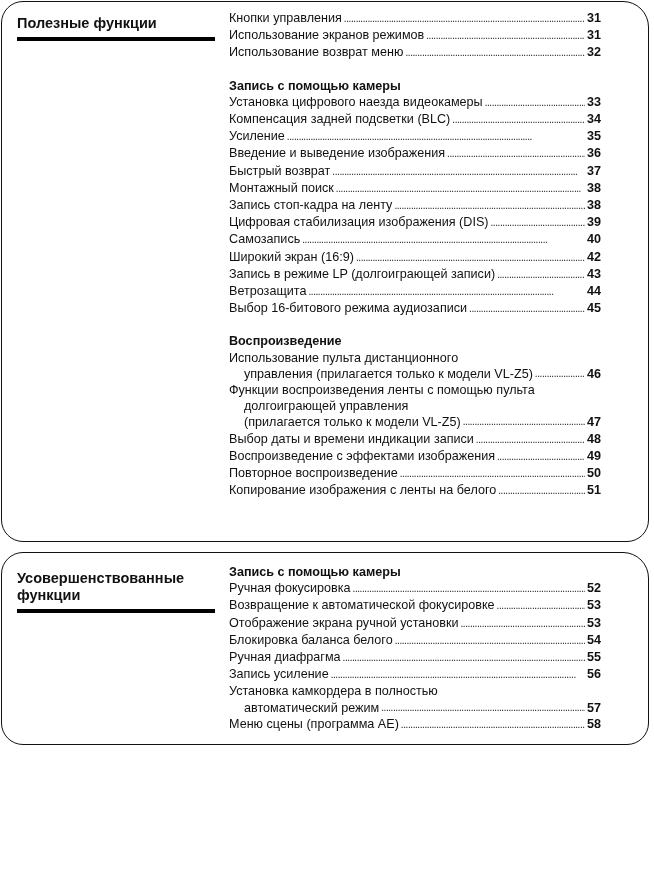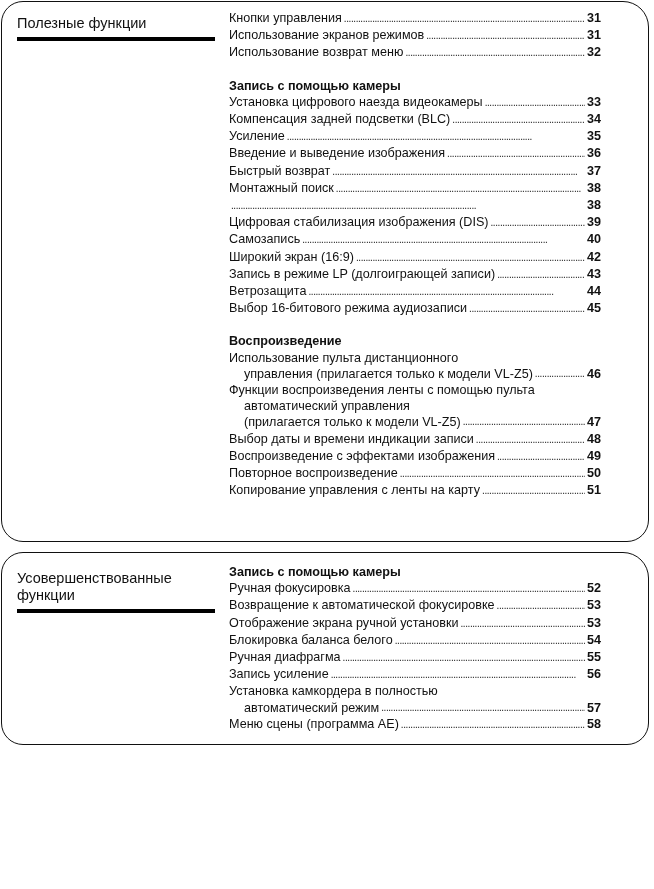--- a/index.html
+++ b/index.html
@@ -3,21 +3,21 @@
 <meta charset="utf-8">
 <style>
   html, body { margin: 0; padding: 0; background: #ffffff; }
   body { width: 654px; height: 889px; position: relative; overflow: hidden;
          font-family: "Liberation Sans", sans-serif; color: #111; }
   .box { position: absolute; left: 1px; width: 648px; border: 1.5px solid #111;
          border-radius: 22px 26px 22px 22px; box-sizing: border-box; }
   .box1 { top: 1px; height: 541px; }
   .box2 { top: 552px; height: 193px; }
   .left { position: absolute; left: 17px; width: 198px; }
-  .heading { font-weight: normal; font-size: 14.5px; line-height: 17px; }
+  .heading { font-weight: bold; font-size: 14.5px; line-height: 17px; }
   .bar { height: 4px; background: #000; margin-top: 5px; }
   .right { position: absolute; left: 229px; width: 372px; font-size: 12.6px; line-height: 16.2px; }
   .row { display: flex; align-items: baseline; white-space: nowrap; }
   .row .t { flex: 0 0 auto; }
   .row .dots { flex: 1 1 auto; overflow: hidden; margin: 0 2px; color: #222; letter-spacing: 1px; font-size: 10px; }
   .row .dots::before { content: ". . . . . . . . . . . . . . . . . . . . . . . . . . . . . . . . . . . . . . . . . . . . . . . . . . . . . . . . . . . . . . . . . . . . . . . . . . . . . . . . . . . . . . . . . . . . . . . . . . . . . . . ."; letter-spacing: -1.6px; }
   .row .p { flex: 0 0 auto; font-weight: bold; text-align: right; min-width: 14px; }
   .indent { padding-left: 15px; align-items: center; }
   .sub { font-weight: bold; }
   .gap { height: 16px; }
@@ -74,20 +74,21 @@
       <span class="t">Быстрый возврат</span>
       <span class="dots"></span>
       <span class="p">37</span>
     </div>
   <div class="row">
       <span class="t">Монтажный поиск</span>
       <span class="dots"></span>
       <span class="p">38</span>
     </div>
   <div class="row">
+      <span class="t">Запись стоп-кадра на ленту</span>
       <span class="dots"></span>
       <span class="p">38</span>
     </div>
   <div class="row">
       <span class="t">Цифровая стабилизация изображения (DIS)</span>
       <span class="dots"></span>
       <span class="p">39</span>
     </div>
   <div class="row">
       <span class="t">Самозапись</span>
@@ -120,21 +121,21 @@
   <div>
     <div>Использование пульта дистанционного</div>
     <div class="row indent">
         <span class="t">управления (прилагается только к модели VL-Z5)</span>
         <span class="dots"></span>
         <span class="p">46</span>
       </div>
   </div>
   <div>
     <div>Функции воспроизведения ленты с помощью пульта</div>
-    <div class="indent">автоматический управления</div>
+    <div class="indent">долгоиграющей управления</div>
     <div class="row indent">
         <span class="t">(прилагается только к модели VL-Z5)</span>
         <span class="dots"></span>
         <span class="p">47</span>
       </div>
   </div>
   <div class="row">
       <span class="t">Выбор даты и времени индикации записи</span>
       <span class="dots"></span>
       <span class="p">48</span>
@@ -143,21 +144,21 @@
       <span class="t">Воспроизведение с эффектами изображения</span>
       <span class="dots"></span>
       <span class="p">49</span>
     </div>
   <div class="row">
       <span class="t">Повторное воспроизведение</span>
       <span class="dots"></span>
       <span class="p">50</span>
     </div>
   <div class="row">
-      <span class="t">Копирование управления с ленты на карту</span>
+      <span class="t">Копирование изображения с ленты на белого</span>
       <span class="dots"></span>
       <span class="p">51</span>
     </div>
 </div>
 
 <div class="box box2"></div>
 <div class="left" style="top:570px;">
   <div class="heading">Усовершенствованные</div>
   <div class="heading">функции</div>
   <div class="bar"></div>

